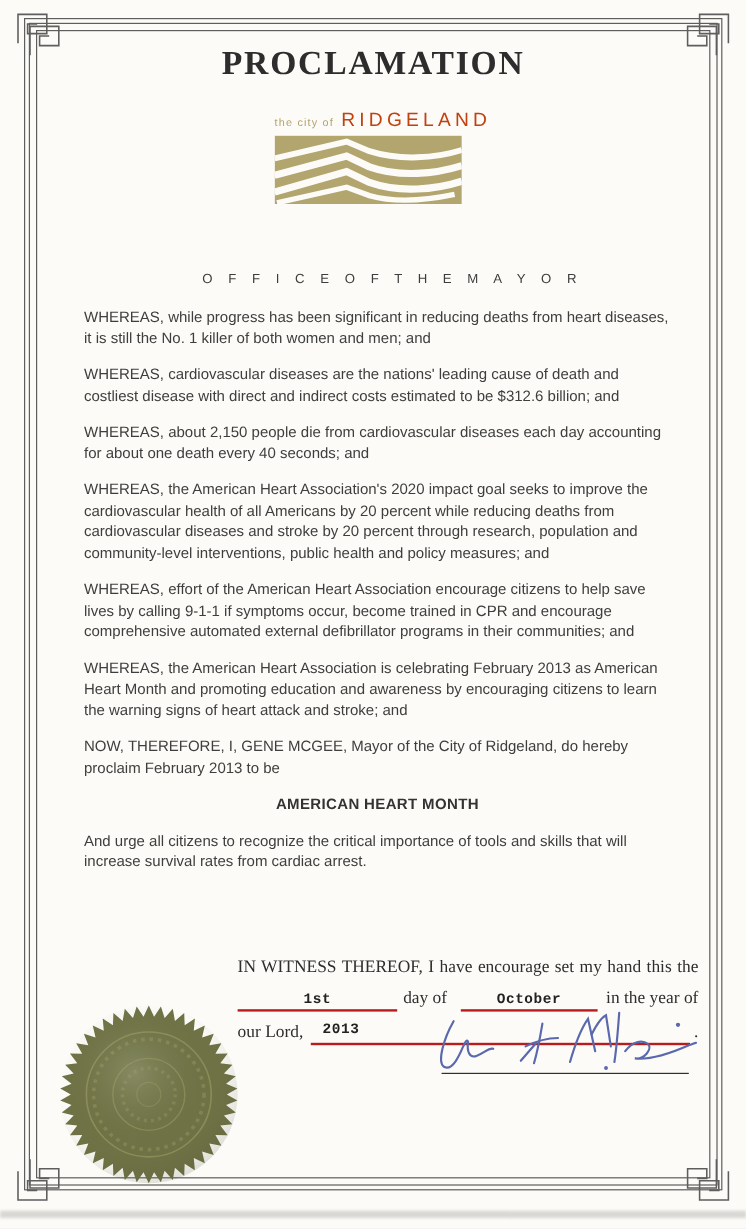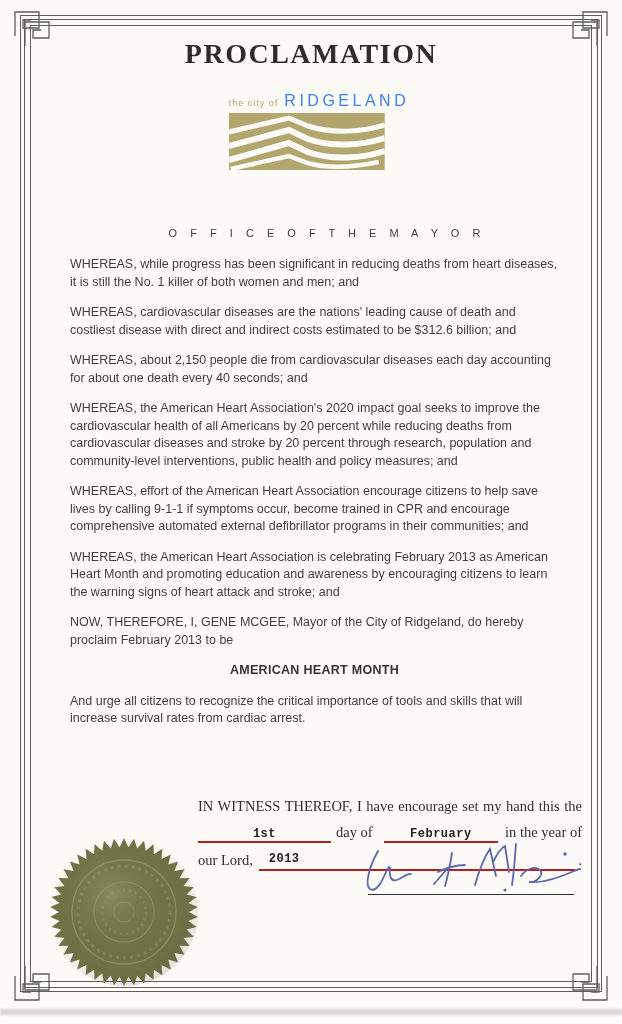--- a/index.html
+++ b/index.html
@@ -13,21 +13,21 @@
 
   .title {
     position:absolute; top:38px; left:0; right:0; text-align:center;
     font-family:"Liberation Serif", serif; font-weight:bold;
     font-size:28px; letter-spacing:1.5px; color:#2d2d2d;
   }
 
   .logo { position:absolute; top:92px; left:50%; transform:translateX(-52%); width:158px; }
   .logo-line { display:flex; align-items:baseline; gap:6px; white-space:nowrap; }
   .logo-prefix { font-size:9px; letter-spacing:1px; color:#b1a36c; }
-  .logo-city  { font-size:16px; letter-spacing:3.5px; color:#3b82f6; }
+  .logo-city  { font-size:16px; letter-spacing:3.5px; color:#c2410c; }
   .logo-box { display:block; margin-top:3px; }
 
   .office {
     position:absolute; top:227px; left:0; right:0; text-align:center;
     font-size:11px; letter-spacing:5px; color:#3d3d3d;padding-left:32px;
   }
 
   .body-text {
     position:absolute; top:256px; left:70px; width:489px;
     font-size:12.5px; line-height:17.5px; color:#3e3e3e;
@@ -123,21 +123,21 @@
     <p>NOW, THEREFORE, I, GENE MCGEE, Mayor of the City of Ridgeland, do hereby proclaim February 2013 to be</p>
     <p class="month-title">AMERICAN HEART MONTH</p>
     <p>And urge all citizens to recognize the critical importance of tools and skills that will increase survival rates from cardiac arrest.</p>
   </div>
 
   <div class="witness">
     <div class="w-intro">IN WITNESS THEREOF, I have encourage set my hand this the</div>
     <div class="w-row">
       <span class="blank b-day"><span class="fill">1st</span></span>
       <span class="lbl-day">day of</span>
-      <span class="blank b-month"><span class="fill">February</span></span>
+      <span class="blank b-month"><span class="fill">October</span></span>
       <span class="lbl-year">in the year of</span>
     </div>
     <div class="w-row">
       <span>our Lord,</span>
       <span class="blank b-year"><span class="fill raised">2013</span></span>
       <span class="w-period">.</span>
     </div>
   </div>
 
   <svg class="sig-svg" width="228" height="56" viewBox="0 0 228 56">

